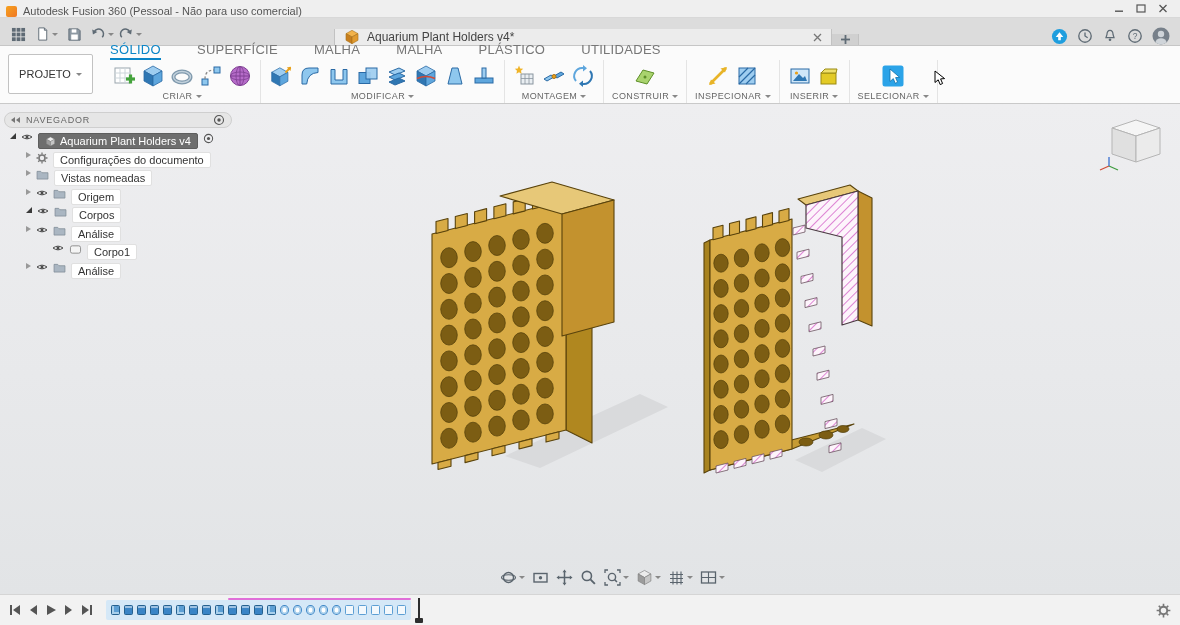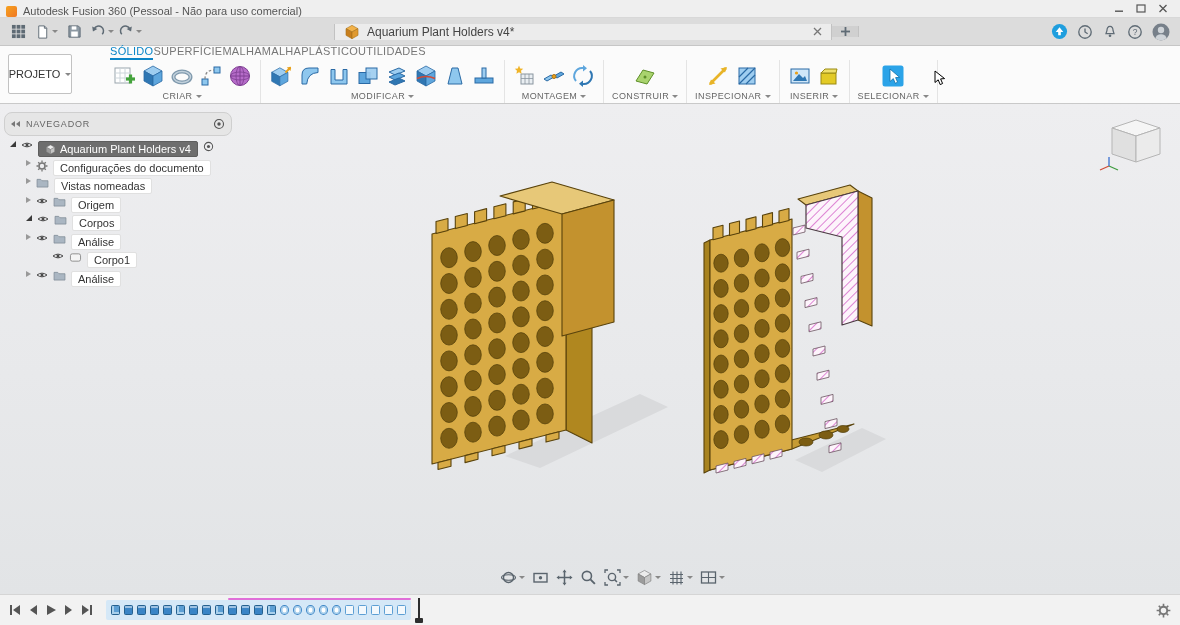--- a/index.html
+++ b/index.html
@@ -4,46 +4,46 @@
 <style>
   *{box-sizing:border-box;margin:0;padding:0}
   html,body{width:1180px;height:625px;overflow:hidden;font-family:"Liberation Sans",sans-serif;background:#e9eaec;position:relative;-webkit-user-select:none;user-select:none}
   svg{display:block}
   
   .titlebar{position:absolute;top:0;left:0;right:0;height:18px;background:#efefef;border-bottom:1px solid #d8d8d8;display:flex;align-items:flex-end;padding:0 6px;gap:6px;font-size:11px;color:#555}
   .fusion-logo{width:11px;height:11px;border-radius:2px;background:linear-gradient(135deg,#f6a21f,#ef7724)}
   .wincontrols{margin-left:auto;display:flex}
   .winbtn{width:22px;height:17px;display:flex;align-items:center;justify-content:center;cursor:pointer}
   
-  .tabbar{position:absolute;top:18px;left:0;right:0;height:28px;background:#dcdcdc;border-bottom:1px solid #c6c6c6;display:flex;align-items:center}
+  .tabbar{position:absolute;top:18px;left:0;right:0;height:28px;background:#dcdcdc;border-bottom:1px solid #c6c6c6;display:flex;align-items:flex-end}
   .tb-left{display:flex;align-items:center;padding-left:6px;gap:4px}
   .tbbtn{height:22px;min-width:24px;display:flex;align-items:center;justify-content:center;gap:2px;cursor:pointer;border-radius:2px}
   .doc-tab{margin-left:auto;width:498px;background:#ececec;border-left:1px solid #c2c2c2;border-right:1px solid #c2c2c2;display:flex;align-items:center;gap:7px;padding:0 9px;font-size:12px;color:#444;cursor:pointer}
   .doc-close{margin-left:auto;cursor:pointer;display:flex;align-items:center}
   .tab-add{width:27px;background:#d0d0d0;border-right:1px solid #c2c2c2;display:flex;align-items:center;justify-content:center;cursor:pointer}
   .tb-right{margin-left:auto;display:flex;align-items:center;gap:9px;padding-right:10px}
   .tb-right svg{cursor:pointer}
   
   .ribbon{position:absolute;top:46px;left:0;right:0;height:58px;background:#fbfbfb;border-bottom:1px solid #c9c9c9}
-  .project-btn{position:absolute;left:8px;top:8px;width:64px;height:40px;background:#fff;border:1px solid #c2c2c2;border-radius:2px;display:flex;align-items:center;justify-content:center;gap:5px;font-size:11px;color:#333;cursor:pointer}
-  .rtabs{position:absolute;left:110px;top:0;height:14px;display:flex;align-items:flex-end;font-size:11px;color:#777}
+  .project-btn{position:absolute;left:8px;top:8px;width:85px;height:40px;background:#fff;border:1px solid #c2c2c2;border-radius:2px;display:flex;align-items:center;justify-content:center;gap:5px;font-size:11px;color:#333;cursor:pointer}
+  .rtabs{position:absolute;left:110px;top:0;height:14px;display:flex;gap:36px;align-items:flex-end;font-size:13px;color:#777}
   .rtab{cursor:pointer;padding-bottom:1px;border-bottom:2px solid transparent;letter-spacing:.3px}
   .rtab.active{border-bottom-color:#0a85c7}
   .rtab.active span{color:#0a85c7}
   .rgroups{position:absolute;left:104px;top:14px;bottom:0;display:flex}
   .rgroup{display:flex;flex-direction:column;align-items:center;padding:2px 8px 2px;border-right:1px solid #e4e4e4}
   .ricons{display:flex;align-items:center;gap:5px;height:30px}
   .ricon{width:24px;height:24px;cursor:pointer}
   .rlabel{margin-top:2px;font-size:9px;color:#666;letter-spacing:.4px;display:flex;align-items:center;gap:3px;cursor:pointer}
   .caret{width:0;height:0;border-left:3px solid transparent;border-right:3px solid transparent;border-top:3.5px solid #888}
   
   .canvas{position:absolute;top:104px;left:0;right:0;height:490px;background:linear-gradient(180deg,#eeeef0 0%,#e8e9eb 55%,#e2e4e6 100%);overflow:hidden}
   .viewport-svg{position:absolute;inset:0;width:100%;height:100%}
   .navpanel{position:absolute;left:4px;top:8px;width:228px}
-  .panel-header{height:24px;background:#e6e6e6;border:1px solid #cfcfcf;border-radius:8px;display:flex;align-items:center;gap:5px;padding:0 6px;font-size:9px;color:#666;letter-spacing:.8px}
+  .panel-header{height:16px;background:#e6e6e6;border:1px solid #cfcfcf;border-radius:8px;display:flex;align-items:center;gap:5px;padding:0 6px;font-size:9px;color:#666;letter-spacing:.8px}
   .ph-spacer{flex:1}
   .dbl-chevron{display:flex}
   .dbl-chevron i{width:0;height:0;border-top:3px solid transparent;border-bottom:3px solid transparent;border-right:4px solid #777;margin-right:1px}
   .tree{margin-top:5px;display:flex;flex-direction:column;gap:1.5px;font-size:11px;color:#333}
   .trow{display:flex;align-items:flex-start;gap:5px;height:17px;cursor:pointer}
   .ind0{padding-left:6px}.ind1{padding-left:22px}.ind2{padding-left:48px}
   .exp{width:0;height:0;border-bottom:6px solid #3a3a3a;border-left:6px solid transparent}
   .col{width:0;height:0;border-top:3.5px solid transparent;border-bottom:3.5px solid transparent;border-left:5px solid #999}
   .chip{background:#fff;border:1px solid #e0e0e0;border-radius:2px;padding:1px 6px;display:flex;align-items:center;gap:4px;white-space:nowrap}
   .chip.dark{background:#6e6e6e;border-color:#5e5e5e;color:#fff}

